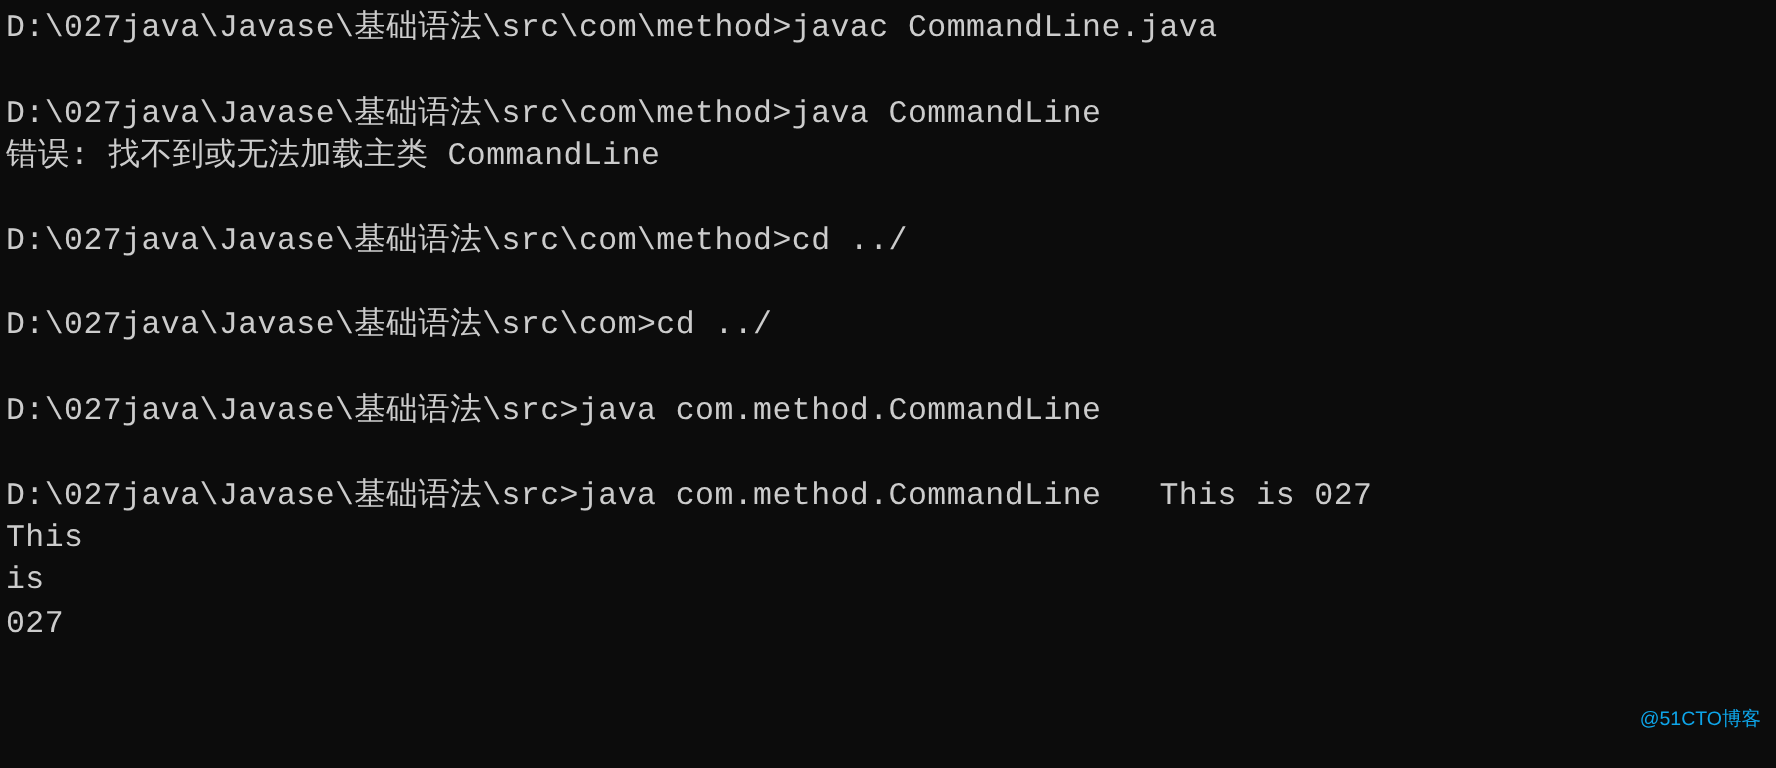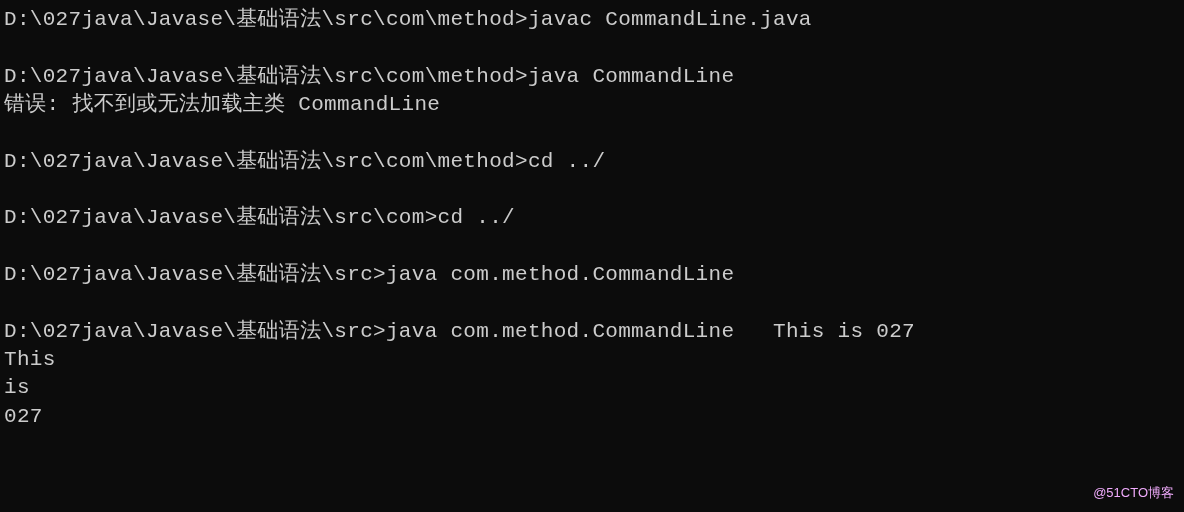--- a/index.html
+++ b/index.html
@@ -24,23 +24,23 @@
       white-space: pre;
     }
     .line {
       display: block;
     }
     .blank {
       height: 1.35em;
     }
     .watermark {
       position: absolute;
-      bottom: 10px;
+      bottom: 24px;
       right: 10px;
-      color: #f0abfc;
+      color: #0ea5e9;
       font-size: 13px;
       font-family: "Microsoft YaHei", Arial, sans-serif;
       letter-spacing: 0;
     }
   </style>
 </head>
 <body>
 
 <div class="terminal" id="terminal-root"><span class="line"><span>D:\027java\Javase\基础语法\src\com\method&gt;</span><span>javac CommandLine.java</span></span><div class="blank"></div><span class="line"><span>D:\027java\Javase\基础语法\src\com\method&gt;</span><span>java CommandLine</span></span><span class="line">错误: 找不到或无法加载主类 CommandLine</span><div class="blank"></div><span class="line"><span>D:\027java\Javase\基础语法\src\com\method&gt;</span><span>cd ../</span></span><div class="blank"></div><span class="line"><span>D:\027java\Javase\基础语法\src\com&gt;</span><span>cd ../</span></span><div class="blank"></div><span class="line"><span>D:\027java\Javase\基础语法\src&gt;</span><span>java com.method.CommandLine</span></span><div class="blank"></div><span class="line"><span>D:\027java\Javase\基础语法\src&gt;</span><span>java com.method.CommandLine   This is 027</span></span><span class="line">This</span><span class="line">is</span><span class="line">027</span></div>
 

